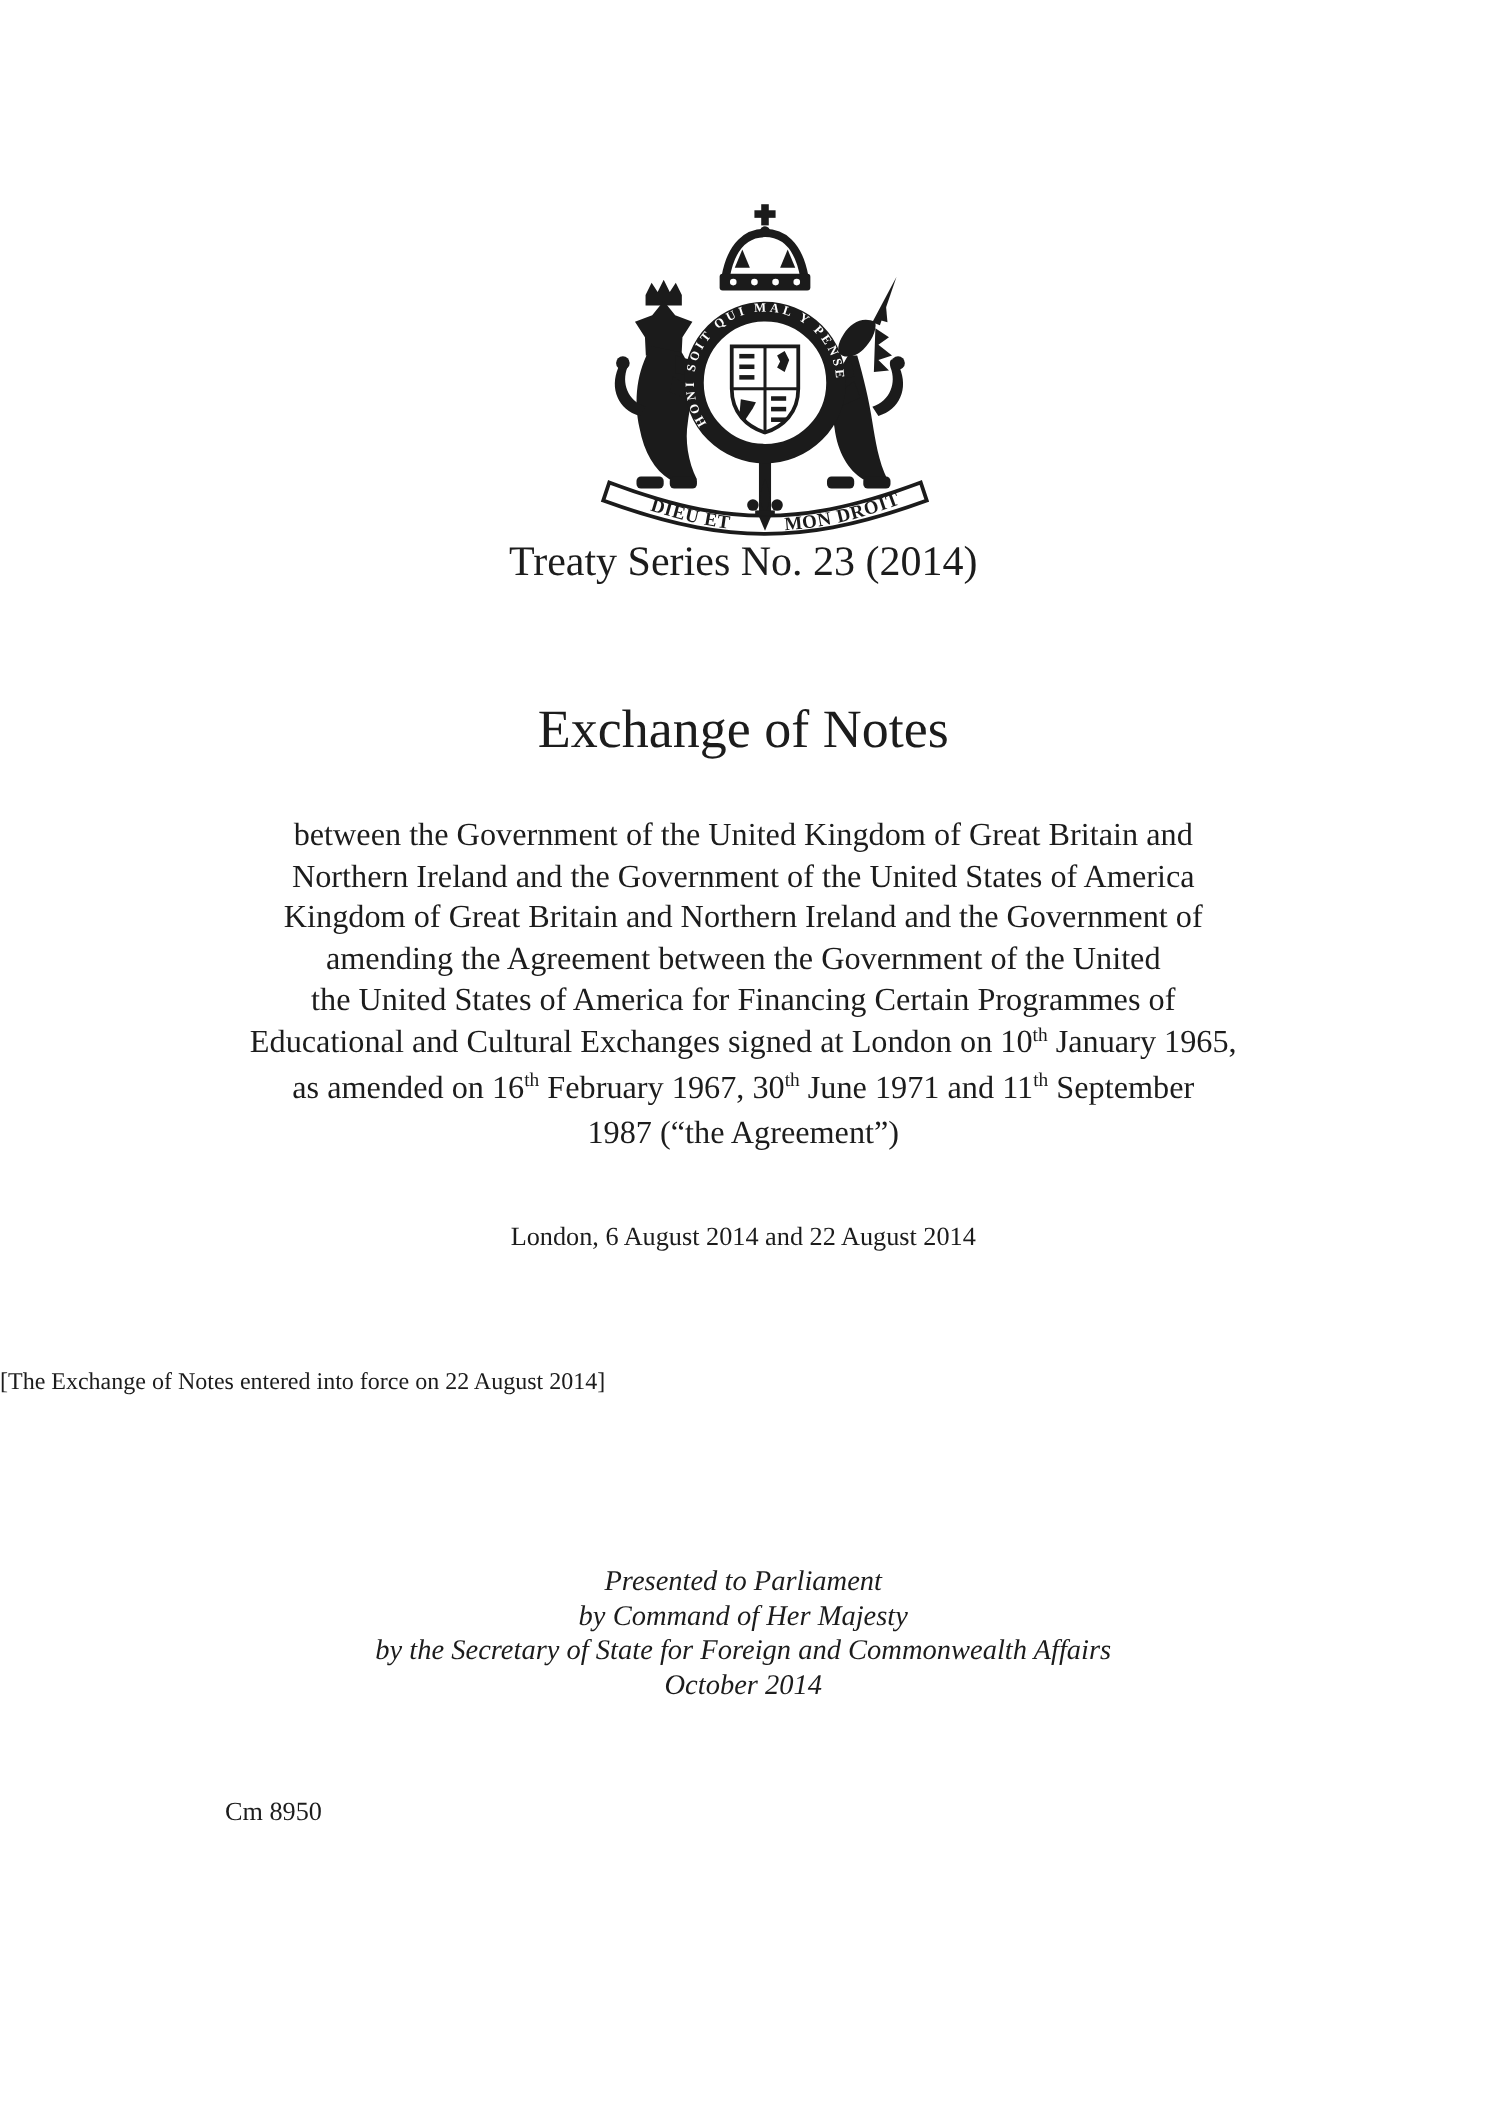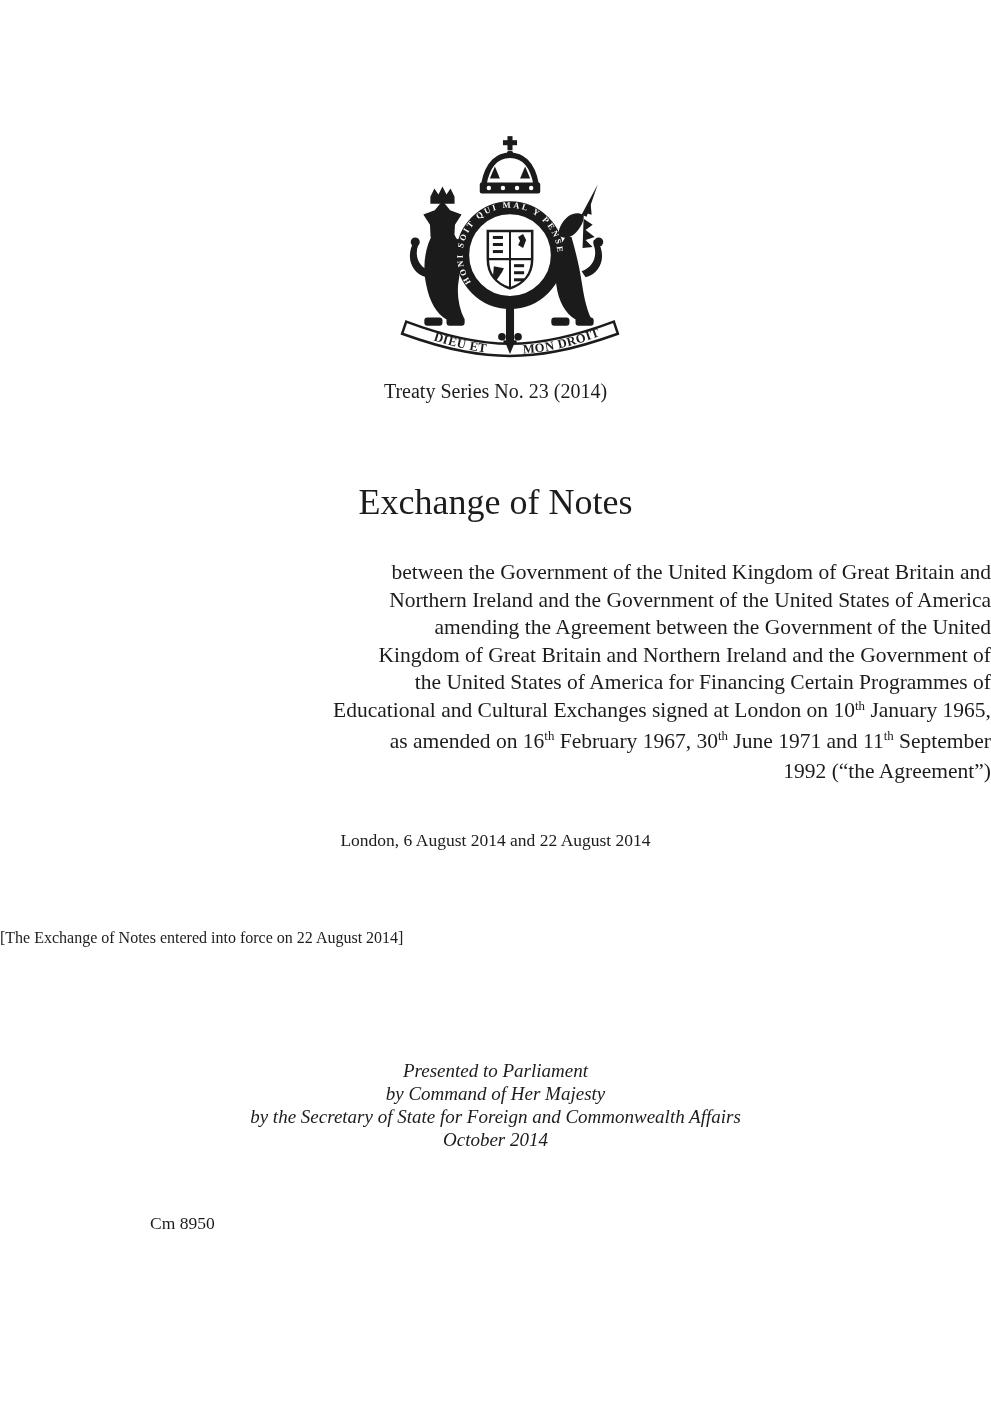--- a/index.html
+++ b/index.html
@@ -2,24 +2,24 @@
 <html><head>
 <meta charset="utf-8">
 <style>
   html,body{margin:0;padding:0;background:#e8e8e8;}
   .page{
     width:991px;height:1403px;background:#ffffff;position:relative;
     margin:0 auto;font-family:"Liberation Serif", serif;color:#1c1c1c;
     overflow:hidden;box-sizing:border-box;
   }
   .crest{display:block;margin:126px auto 0;transform:translateX(14px);}
-  .series{margin-top:16px;text-align:center;font-size:20px;line-height:30px;}
+  .series{text-align:center;font-size:28px;line-height:30px;}
   .title{margin-top:66px;text-align:center;font-size:36px;line-height:60px;font-weight:normal;}
   .subtitle{margin-top:27px;font-size:21.5px;line-height:27.6px;text-align:center;}
-  .subtitle-line{white-space:nowrap;text-align:right;}
+  .subtitle-line{white-space:nowrap;}
   .sup{font-size:0.6em;position:relative;top:-0.55em;}
   .date-line{margin-top:44px;font-size:17.5px;text-align:center;}
   .force-line{margin-top:78px;font-size:16px;text-align:left;}
   .presentation{margin-top:112px;font-size:19px;font-style:italic;line-height:23px;text-align:center;}
   .command{margin-top:62px;margin-left:150px;font-size:17.5px;text-align:left;}
   .garter-text{fill:#ffffff;font-family:"Liberation Serif",serif;font-size:8.4px;font-weight:bold;letter-spacing:2.2px;}
   .motto-text{fill:#1b1b1b;font-family:"Liberation Serif",serif;font-size:12.5px;font-weight:bold;letter-spacing:0.5px;}
   .ink{fill:#1b1b1b;}
   .paper{fill:#ffffff;}
 </style>
@@ -111,26 +111,26 @@
     </g>
   </svg>
 
   <div class="series">Treaty Series No. 23 (2014)</div>
 
   <div class="title">Exchange of Notes</div>
 
   <div class="subtitle">
       <div class="subtitle-line"><span>between the Government of the United Kingdom of Great Britain and</span></div>
       <div class="subtitle-line"><span>Northern Ireland and the Government of the United States of America</span></div>
+      <div class="subtitle-line"><span>Kingdom of Great Britain and Northern Ireland and the Government of</span></div>
       <div class="subtitle-line"><span>amending the Agreement between the Government of the United</span></div>
-      <div class="subtitle-line"><span>Kingdom of Great Britain and Northern Ireland and the Government of</span></div>
       <div class="subtitle-line"><span>the United States of America for Financing Certain Programmes of</span></div>
       <div class="subtitle-line"><span>Educational and Cultural Exchanges signed at London on 10</span><span class="sup">th</span><span> January 1965,</span></div>
       <div class="subtitle-line"><span>as amended on 16</span><span class="sup">th</span><span> February 1967, 30</span><span class="sup">th</span><span> June 1971 and 11</span><span class="sup">th</span><span> September</span></div>
-      <div class="subtitle-line"><span>1992 (“the Agreement”)</span></div>
+      <div class="subtitle-line"><span>1987 (“the Agreement”)</span></div>
     </div>
 
   <div class="date-line">London, 6 August 2014 and 22 August 2014</div>
 
   <div class="force-line">[The Exchange of Notes entered into force on 22 August 2014]</div>
 
   <div class="presentation">
     <div>Presented to Parliament</div>
     <div>by Command of Her Majesty</div>
     <div>by the Secretary of State for Foreign and Commonwealth Affairs</div>

